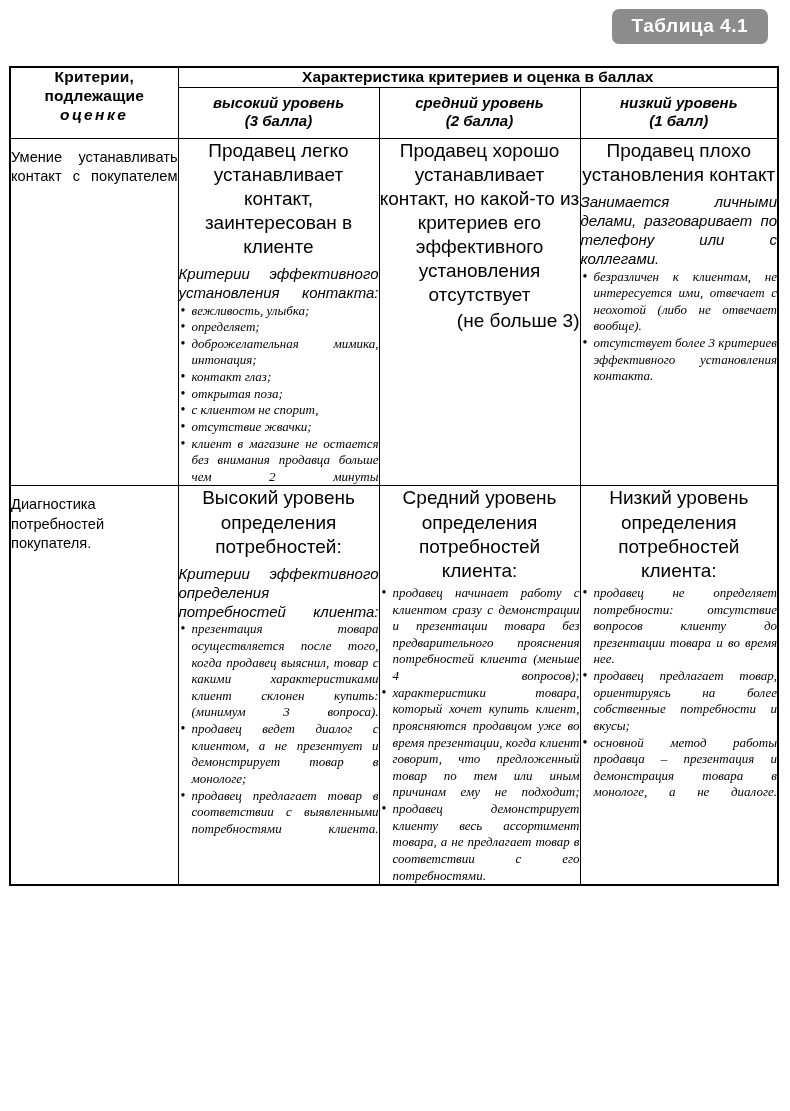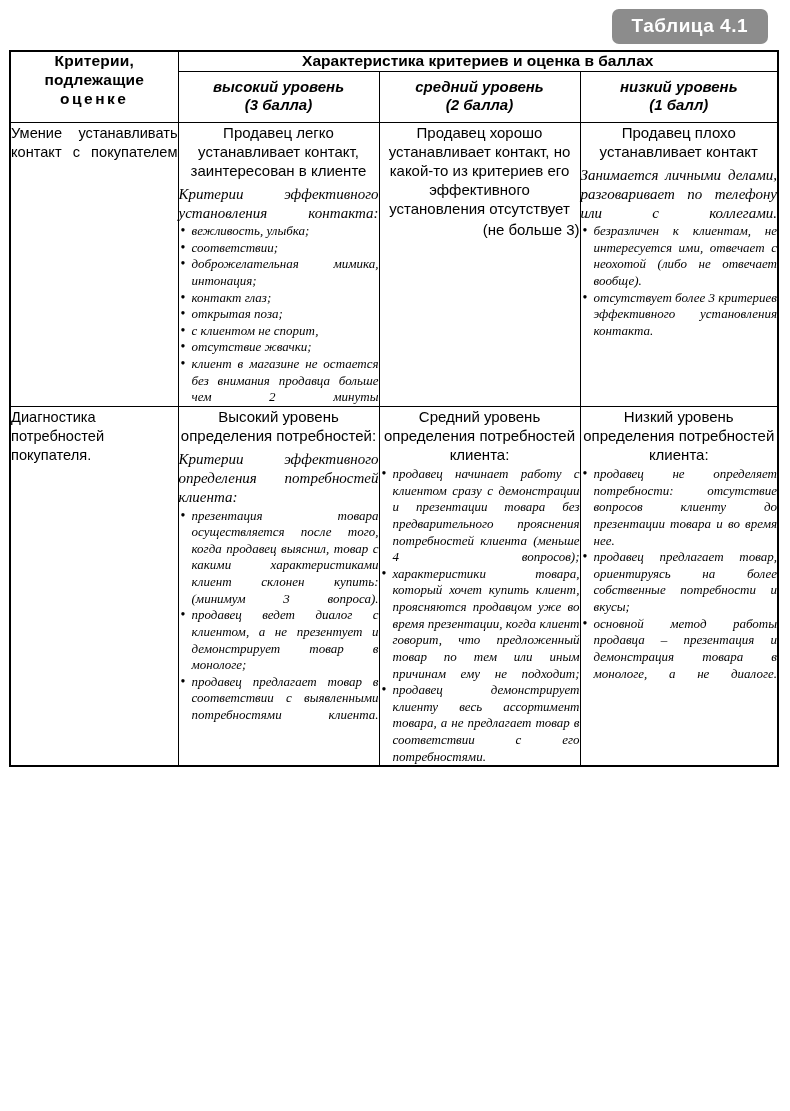--- a/index.html
+++ b/index.html
@@ -38,21 +38,21 @@
     letter-spacing: 0.5px;
     padding: 6px 20px 7px 20px;
     border-radius: 7px;
   }
 
   
   table.grid {
     border-collapse: collapse;
     table-layout: fixed;
     width: 617px;
-    margin: 0 9px;
+    margin: 16px 9px;
     border: 2px solid #000;
   }
   table.grid td, table.grid th {
     border: 1px solid #000;
     vertical-align: top;
     padding: 0;
   }
   .col1 { width: 168px; }
   .col2 { width: 201px; }
   .col3 { width: 201px; }
@@ -66,53 +66,54 @@
     font-size: 15.5px;
     line-height: 1.22;
     padding: 8px 4px 9px 4px;
     vertical-align: middle;
   }
   .hd.crit {
     letter-spacing: 0.2px;
   }
   .hd.crit .sp {
     letter-spacing: 2.5px;
+    font-style: italic;
   }
   .hd.sub {
     font-size: 15px;
     padding: 6px 4px 7px 4px;
     font-style: italic;
   }
 
   
   .cell {
     padding: 7px 7px 10px 7px;
     font-size: 14.6px;
     line-height: 1.30;
   }
   .cell.crit {
     font-family: "Liberation Sans", sans-serif;
     font-size: 14.6px;
     line-height: 1.32;
     text-align: justify;
     text-align-last: justify;
-    padding-top: 1px;
+    padding-top: 9px;
   }
   .cell.crit p {
     margin: 0;
   }
   .lead {
     font-family: "Liberation Sans", sans-serif;
     text-align: center;
-    font-size: 15px;
+    font-size: 19px;
     line-height: 1.27;
     margin: 0 0 2px 0;
   }
   .ital {
-    font-family: Liberation Serif, serif;
+    font-family: Liberation Sans, sans-serif;
     font-style: italic;
     font-size: 15px;
     line-height: 1.28;
     margin: 5px 0 0 0;
     text-align: justify;
     text-align-last: left;
   }
   .ital.just {
     text-align: justify;
     text-align-last: justify;
@@ -193,35 +194,35 @@
 
       <tr>
         <td class="cell crit">
           <p>Умение устанавливать контакт с покупателем</p>
         </td>
         <td class="cell">
           <p class="lead">Продавец легко устанавливает контакт, заинтересован в клиенте</p>
           <p class="ital just">Критерии эффективного установления контакта:</p>
           <ul class="bul">
             <li>вежливость, улыбка;</li>
-            <li>соответствии;</li>
+            <li>определяет;</li>
             <li class="wide">доброжелательная мимика, интонация;</li>
             <li>контакт глаз;</li>
             <li>открытая поза;</li>
             <li>с клиентом не спорит,</li>
             <li>отсутствие жвачки;</li>
             <li class="wide">клиент в магазине не остается без внимания продавца больше чем 2 минуты</li>
           </ul>
         </td>
         <td class="cell">
           <p class="lead">Продавец хорошо устанавливает контакт, но какой-то из критериев его эффективного установления отсутствует</p>
           <p class="lead nb">(не больше 3)</p>
         </td>
         <td class="cell">
-          <p class="lead">Продавец плохо устанавливает контакт</p>
+          <p class="lead">Продавец плохо установления контакт</p>
           <p class="ital just">Занимается личными делами, разговаривает по телефону или с коллегами.</p>
           <ul class="bul">
             <li class="wide">безразличен к клиентам, не интересуется ими, отвечает с неохотой (либо не отвечает вообще).</li>
             <li class="wide">отсутствует более 3 критериев эффективного установления контакта.</li>
           </ul>
         </td>
       </tr>
 
       <tr>
         <td class="cell crit">

